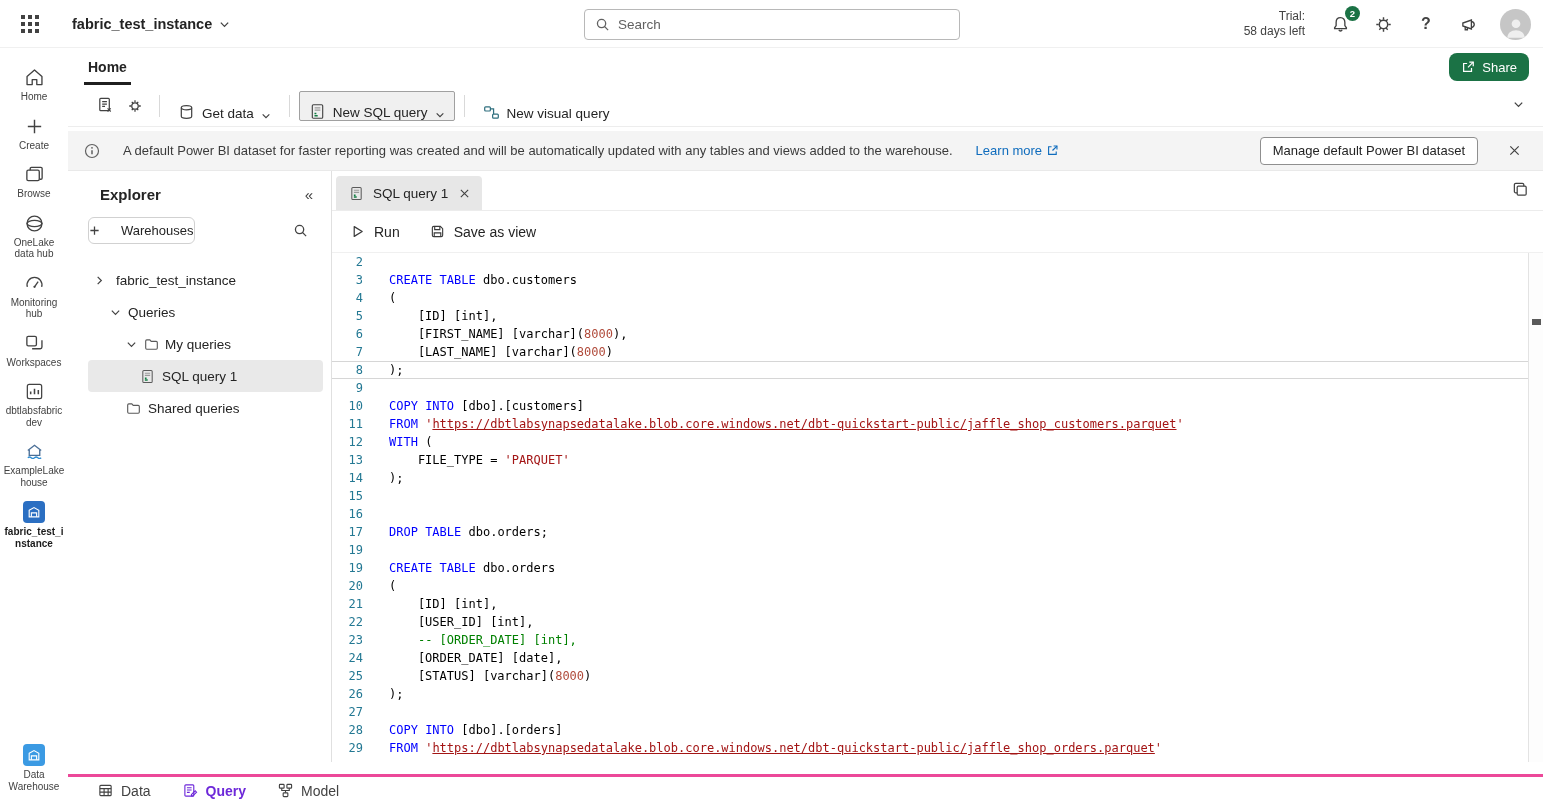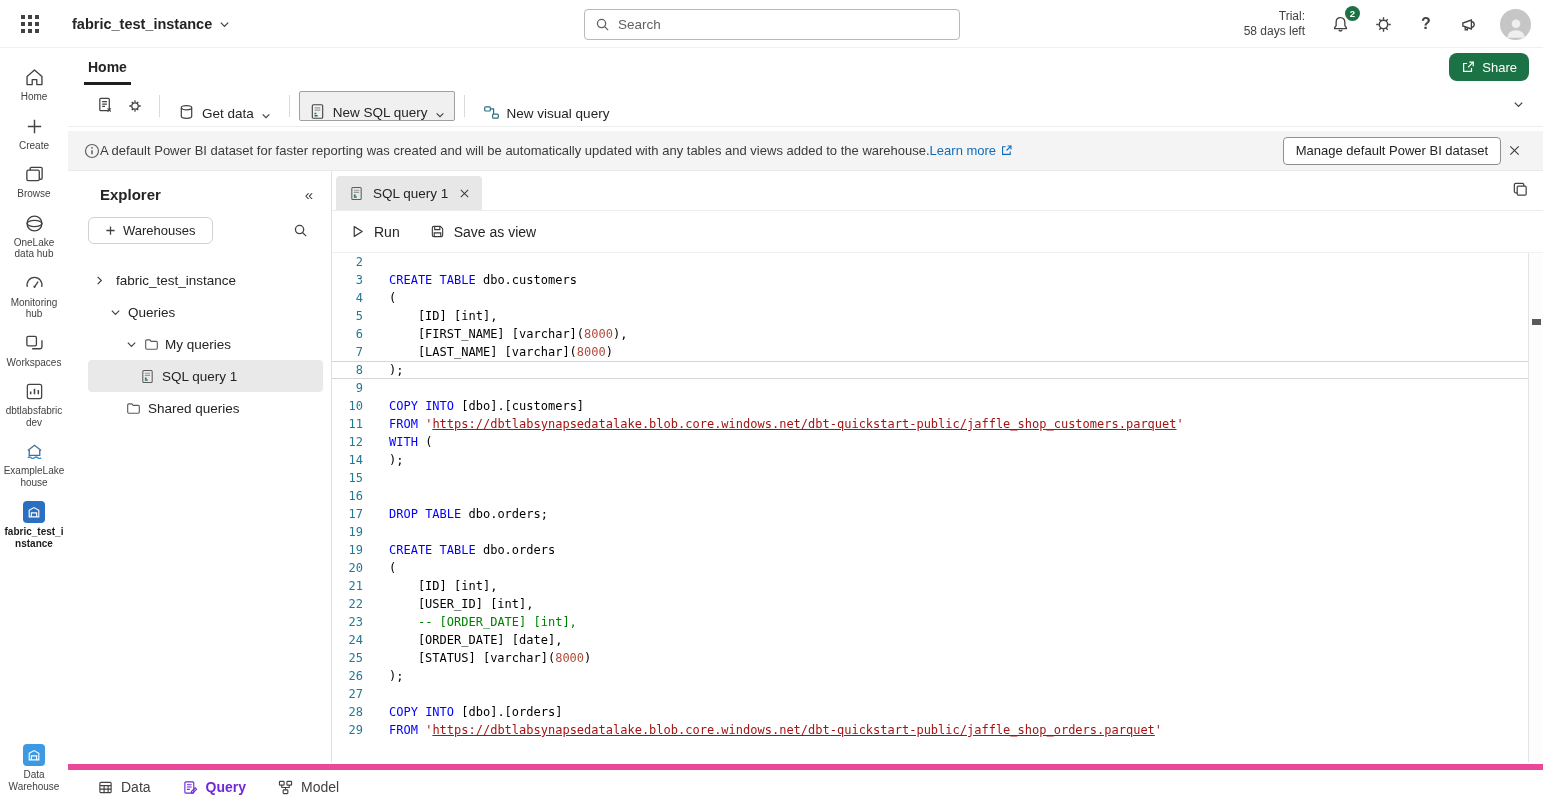--- a/index.html
+++ b/index.html
@@ -32,42 +32,42 @@
   .share-btn { position:absolute; right:14px; top:5px; height:28px; background:var(--accent,#1b7245); color:#fff; border:none; border-radius:8px; display:flex; align-items:center; gap:7px; padding:0 12px; font-size:13px; font-family:inherit; }
 
   .toolbar-row { position:absolute; left:68px; top:85px; right:0; height:42px; display:flex; align-items:center; padding-left:22px; border-bottom:1px solid #ededed; }
   .tb-icon-btn { width:30px; height:30px; display:flex; align-items:center; justify-content:center; color:#424242; border-radius:4px; }
   .tb-divider { width:1px; height:22px; background:#d9d9d9; margin:0 9px; }
   .tb-btn { display:flex; align-items:flex-end; gap:7px; height:30px; padding:0 9px; font-size:13.5px; color:#242424; border-radius:2px; }
   .tb-btn.checked { background:#f0f0f0; border:1px solid #a0a0a0; }
   .ribbon-collapse { position:absolute; right:18px; top:13px; color:#424242; }
 
   
-  .banner { position:absolute; left:68px; top:131px; right:0; height:40px; background:#f4f4f4; border-bottom:1px solid #e9e9e9; display:flex; align-items:center; gap:0; padding:0 16px; font-size:13px; color:#3b3b3b; }
+  .banner { position:absolute; left:68px; top:131px; right:0; height:40px; background:#f4f4f4; border-bottom:1px solid #e9e9e9; display:flex; align-items:center; gap:23px; padding:0 16px; font-size:13px; color:#3b3b3b; }
   .banner .grow { flex:1; }
   .learn-more { color:var(--link,#0f6cbd); display:flex; align-items:center; gap:4px; }
   .manage-btn { height:28px; background:#fff; border:1px solid #8f8f8f; border-radius:4px; padding:0 12px; font-size:13px; font-family:inherit; color:#242424; display:flex; align-items:center; white-space:nowrap; }
   .banner-close { width:26px; height:26px; display:flex; align-items:center; justify-content:center; color:#424242; }
 
   
   .rail { position:absolute; left:0; top:48px; bottom:0; width:68px; background:#fff; display:flex; flex-direction:column; align-items:center; padding-top:12px; }
   .rail-item { width:68px; display:flex; flex-direction:column; align-items:center; gap:3px; padding:7px 2px 6px; color:#424242; }
   .rail-item .lbl { font-size:10px; line-height:11.5px; text-align:center; max-width:62px; overflow-wrap:anywhere; color:#424242; }
   .rail-item.selected .lbl { color:#1b1b1b; font-weight:600; }
   .rail-bottom { position:absolute; bottom:6px; left:0; width:68px; }
   .wh-icon { width:22px; height:22px; border-radius:4px; background:#2b6fc2; display:flex; align-items:center; justify-content:center; }
   .wh-icon.bright { background:#3b9ae3; }
 
   
   .explorer { position:absolute; left:68px; top:171px; width:264px; bottom:42px; background:#fff; border-right:1px solid #e0e0e0; }
   .explorer-header { display:flex; align-items:center; justify-content:space-between; padding:15px 14px 10px 32px; }
   .explorer-title { font-size:15px; font-weight:700; }
   .collapse-btn { font-size:15px; color:#424242; padding:0 4px; }
   .warehouse-row { display:flex; align-items:center; padding:4px 18px 12px 20px; }
-  .warehouses-btn { display:flex; align-items:center; gap:7px; height:27px; border:1px solid #d1d1d1; border-radius:6px; background:#fff; padding:0 16px; font-size:13px; font-family:inherit; color:#242424; }
+  .warehouses-btn { display:flex; align-items:center; gap:21px; height:27px; border:1px solid #d1d1d1; border-radius:6px; background:#fff; padding:0 0; font-size:13px; font-family:inherit; color:#242424; }
   .explorer-search { margin-left:auto; width:26px; height:26px; display:flex; align-items:center; justify-content:center; color:#424242; }
   .tree { font-size:13.5px; color:#242424; margin-top:8px; }
   .tree-row { height:32px; display:flex; align-items:center; }
   .tree-row .chev { width:12px; display:flex; color:#424242; }
   .tree-row .t-icon { display:flex; color:#5a5a5a; }
   .tr-1 { padding-left:26px; gap:10px; }
   .tr-2 { padding-left:42px; gap:6px; }
   .tr-3 { padding-left:58px; gap:6px; }
   .tr-4 { margin:0 8px 0 20px; padding-left:52px; gap:7px; background:var(--selection,#e9e9e9); border-radius:4px; }
   .tr-5 { padding-left:58px; gap:7px; }
@@ -91,21 +91,21 @@
   .tk-kw { color:var(--keyword,#0000ff); }
   .tk-p { color:#000;text-align:right; }
   .tk-str { color:var(--string,#a31515); }
   .tk-url { color:var(--string,#a31515); text-decoration:underline; }
   .tk-num { color:var(--number,#b04a3a); }
   .tk-cm { color:var(--comment,#008000); }
   .editor-scrollbar { position:absolute; top:0; right:0; bottom:0; width:15px; border-left:1px solid #e3e3e3; background:#fdfdfd; }
   .scroll-marker { position:absolute; top:66px; left:3px; width:9px; height:6px; background:#5a5a5a; }
 
   
-  .bottombar { position:absolute; left:68px; right:0; bottom:0; height:40px; border-top:6px solid #ec4899; background:#fff; display:flex; align-items:center; gap:32px; padding-left:30px; }
+  .bottombar { position:absolute; left:68px; right:0; bottom:0; height:30px; border-top:3px solid #ec4899; background:#fff; display:flex; align-items:center; gap:32px; padding-left:30px; }
   .bb-tab { display:flex; align-items:center; gap:8px; font-size:14px; color:#424242; }
   .bb-tab.active { color:#6d28d9; font-weight:700; }
 </style>
 </head>
 <body>
 
 <div class="app">
 
   <header class="topbar">
     <div class="waffle">
@@ -533,20 +533,24 @@
           </div>
           <div class="code-line">
             <span class="ln">11</span>
             <span class="code"><span class="tk-kw">FROM</span><span class="tk-p"> </span><span class="tk-str">'</span><span class="tk-url">https://dbtlabsynapsedatalake.blob.core.windows.net/dbt-quickstart-public/jaffle_shop_customers.parquet</span><span class="tk-str">'</span></span>
           </div>
           <div class="code-line">
             <span class="ln">12</span>
             <span class="code"><span class="tk-kw">WITH</span><span class="tk-p"> (</span></span>
           </div>
           <div class="code-line">
+            <span class="ln">13</span>
+            <span class="code"><span class="tk-p">    FILE_TYPE = </span><span class="tk-str">'PARQUET'</span></span>
+          </div>
+          <div class="code-line">
             <span class="ln">14</span>
             <span class="code"><span class="tk-p">);</span></span>
           </div>
           <div class="code-line">
             <span class="ln">15</span>
             <span class="code"></span>
           </div>
           <div class="code-line">
             <span class="ln">16</span>
             <span class="code"></span>

